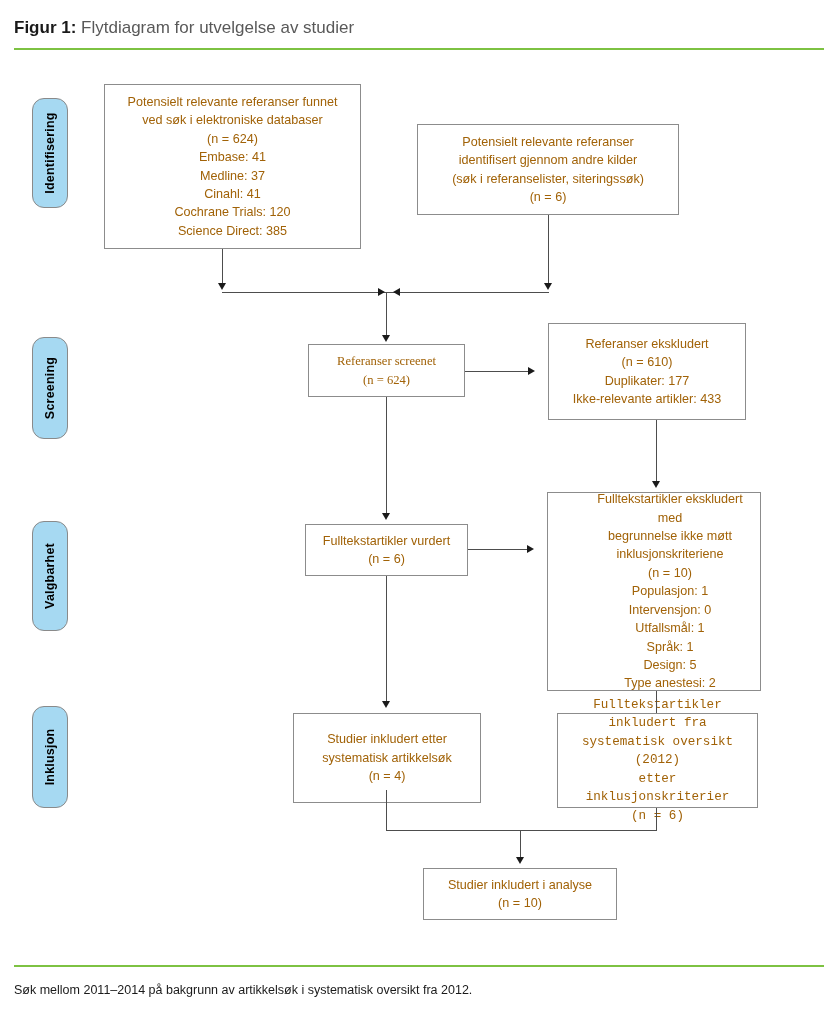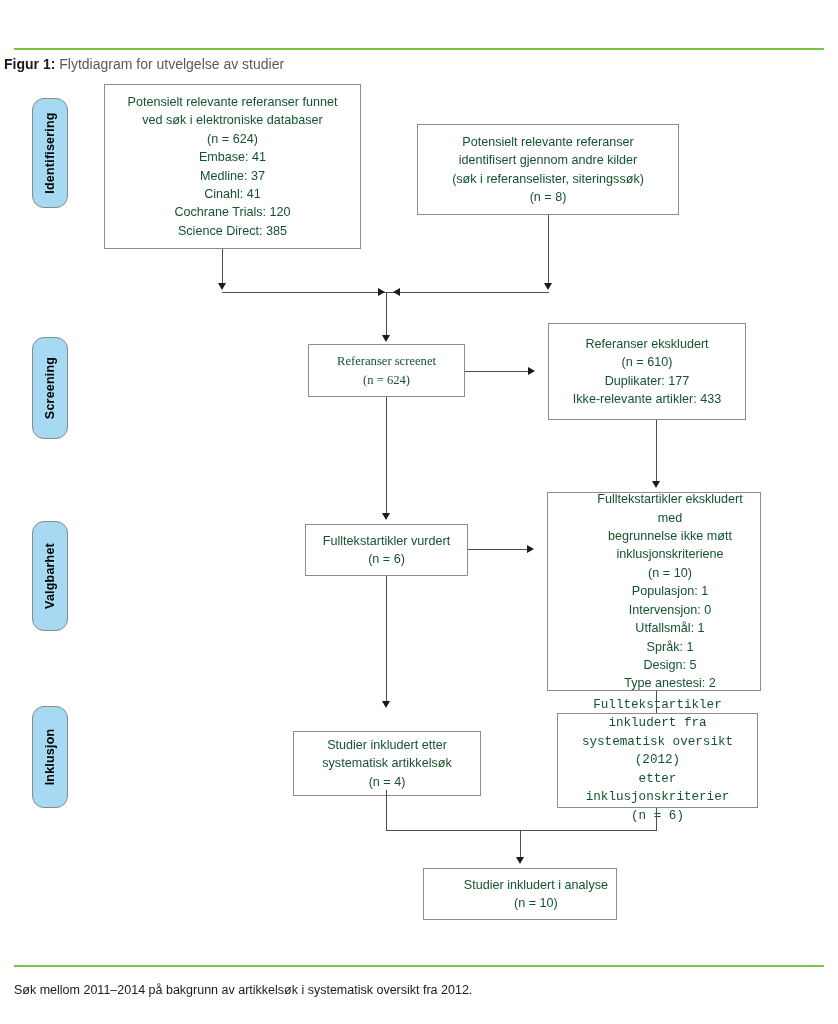--- a/index.html
+++ b/index.html
@@ -12,27 +12,26 @@
     height: 1024px;
     position: relative;
     font-family: "Liberation Sans", sans-serif;
     color: #1a1a1a;
     overflow: hidden;
   }
 
   
   .fig-header {
     position: absolute;
-    left: 4px;
+    left: 14px;
     top: 18px;
     width: 810px;
-    font-size: 14px;
+    font-size: 17px;
     line-height: 20px;
     white-space: nowrap;
-    margin-top: 36px;
   }
   .fig-header .fig-num {
     font-weight: bold;
     color: #1a1a1a;
   }
   .fig-header .fig-caption {
     color: #595959;
     font-weight: normal;
   }
   .rule {
@@ -84,21 +83,21 @@
     border: 1px solid #8c8c8c;
     display: flex;
     align-items: center;
     justify-content: center;
     text-align: center;
     padding: 4px 8px;
   }
   .fbox .fbox-text {
     font-size: 12.6px;
     line-height: 18.4px;
-    color: #14532d;
+    color: #a16207;
     white-space: pre-line;
   }
 
   
   .conn {
     position: absolute;
     background: #4d4d4d;
   }
   .vline { width: 1px; }
   .hline { height: 1px; }
@@ -154,21 +153,21 @@
 Medline: 37
 Cinahl: 41
 Cochrane Trials: 120
 Science Direct: 385</span>
 </div>
 
 <div class="fbox" style="left:417px; top:124px; width:262px; height:91px;">
   <span class="fbox-text">Potensielt relevante referanser
 identifisert gjennom andre kilder
 (søk i referanselister, siteringssøk)
-(n = 8)</span>
+(n = 6)</span>
 </div>
 
 <div class="fbox" style="left:308px; top:344px; width:157px; height:53px;font-family:Liberation Serif, serif;">
   <span class="fbox-text">Referanser screenet
 (n = 624)</span>
 </div>
 
 <div class="fbox" style="left:548px; top:323px; width:198px; height:97px;text-align:center;">
   <span class="fbox-text">Referanser ekskludert
 (n = 610)
@@ -187,34 +186,34 @@
 inklusjonskriteriene
 (n = 10)
 Populasjon: 1
 Intervensjon: 0
 Utfallsmål: 1
 Språk: 1
 Design: 5
 Type anestesi: 2</span>
 </div>
 
-<div class="fbox" style="left:293px; top:713px; width:188px; height:65px;margin-top:18px;">
+<div class="fbox" style="left:293px; top:713px; width:188px; height:90px;">
   <span class="fbox-text">Studier inkludert etter
 systematisk artikkelsøk
 (n = 4)</span>
 </div>
 
 <div class="fbox" style="left:557px; top:713px; width:201px; height:95px;font-family:Liberation Mono, monospace;">
   <span class="fbox-text">Fulltekstartikler inkludert fra
 systematisk oversikt (2012)
 etter inklusjonskriterier
 (n = 6)</span>
 </div>
 
-<div class="fbox" style="left:423px; top:868px; width:194px; height:52px;justify-content:flex-end;">
+<div class="fbox" style="left:423px; top:868px; width:194px; height:52px;">
   <span class="fbox-text">Studier inkludert i analyse
 (n = 10)</span>
 </div>
 
 <div class="conn vline" style="left:222px; top:249px; height:36px;"></div>
 <div class="arrow-down" style="left:218px; top:283px;"></div>
 
 <div class="conn vline" style="left:548px; top:215px; height:70px;"></div>
 <div class="arrow-down" style="left:544px; top:283px;"></div>
 

